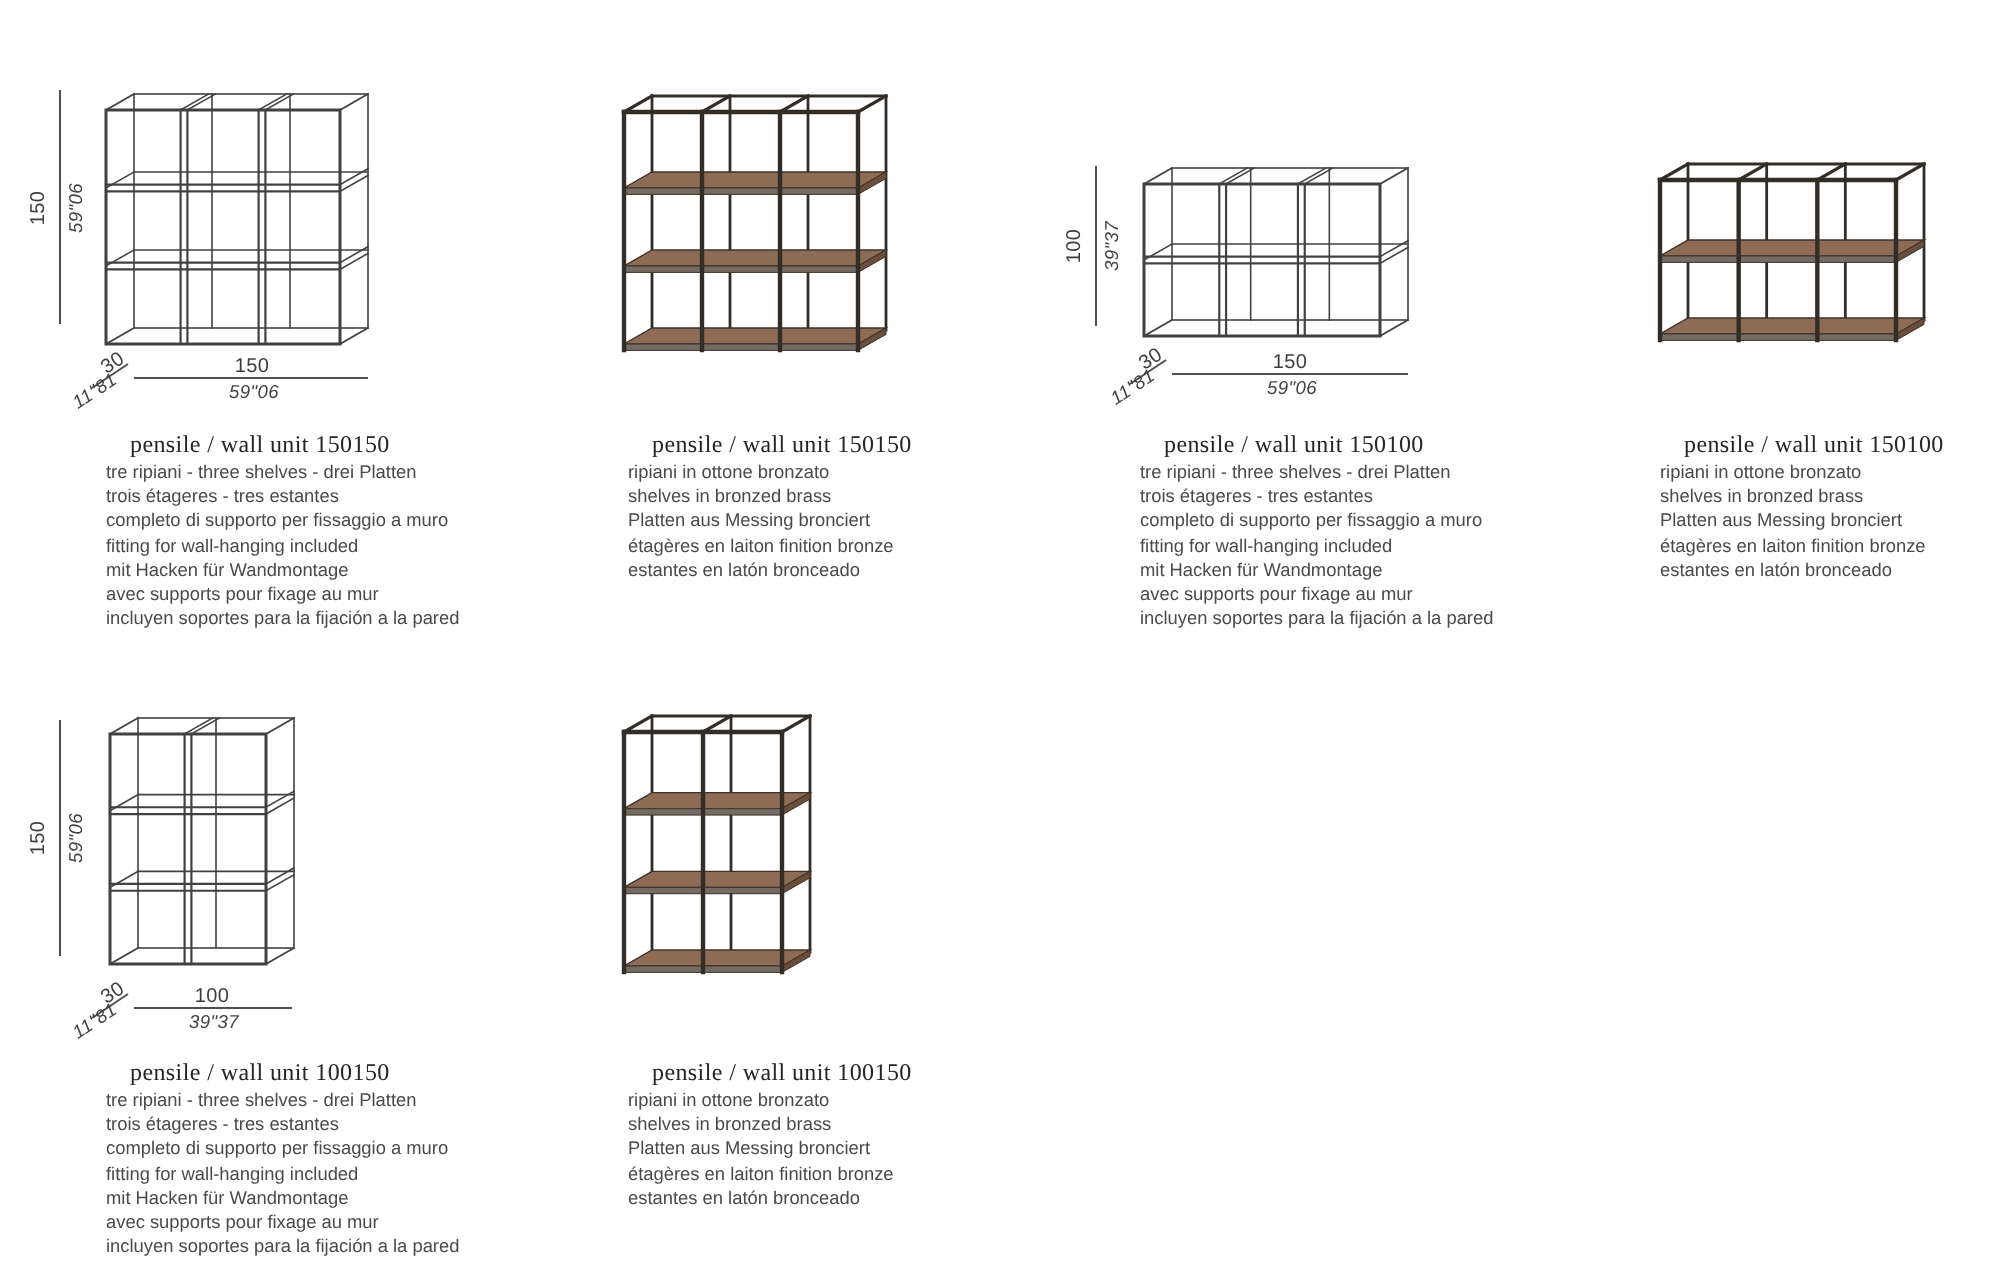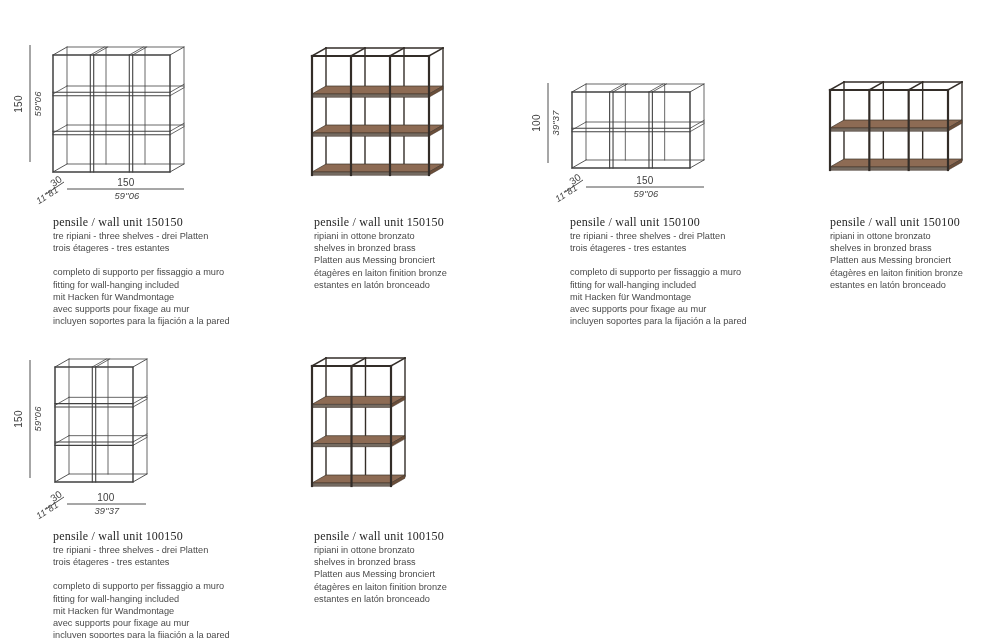--- a/index.html
+++ b/index.html
@@ -13,23 +13,23 @@
     font-family:"Liberation Sans", sans-serif; font-size:10px; fill:#3d3d3d;
     letter-spacing:0.2px;
   }
   .dim-in { font-style:italic; font-size:9.3px; fill:#434343; }
   .block {
     position:absolute; width:250px;
     font-size:9.2px; line-height:12.2px; color:#4a4a4a; letter-spacing:0px;
   }
   .block .title {
     font-family:"Liberation Serif", serif; font-size:12px; color:#262626;
-    letter-spacing:0.2px; line-height:13px; margin-bottom:1px;
-  }
-  .para2 { margin-top:12px; }
+    letter-spacing:0.2px; line-height:13px; margin-bottom:1px;margin-left:12px;
+  }
+  .para2 { }
 </style>
 </head>
 <body>
 
 <div id="page">
 
   <svg id="drawings" width="1007" height="638" viewBox="0 0 1007 638">
 
     <g transform="translate(53,55)">
         <rect x="14" y="-8" width="117" height="117" fill="none" stroke="#414141" stroke-width="0.8"></rect>

